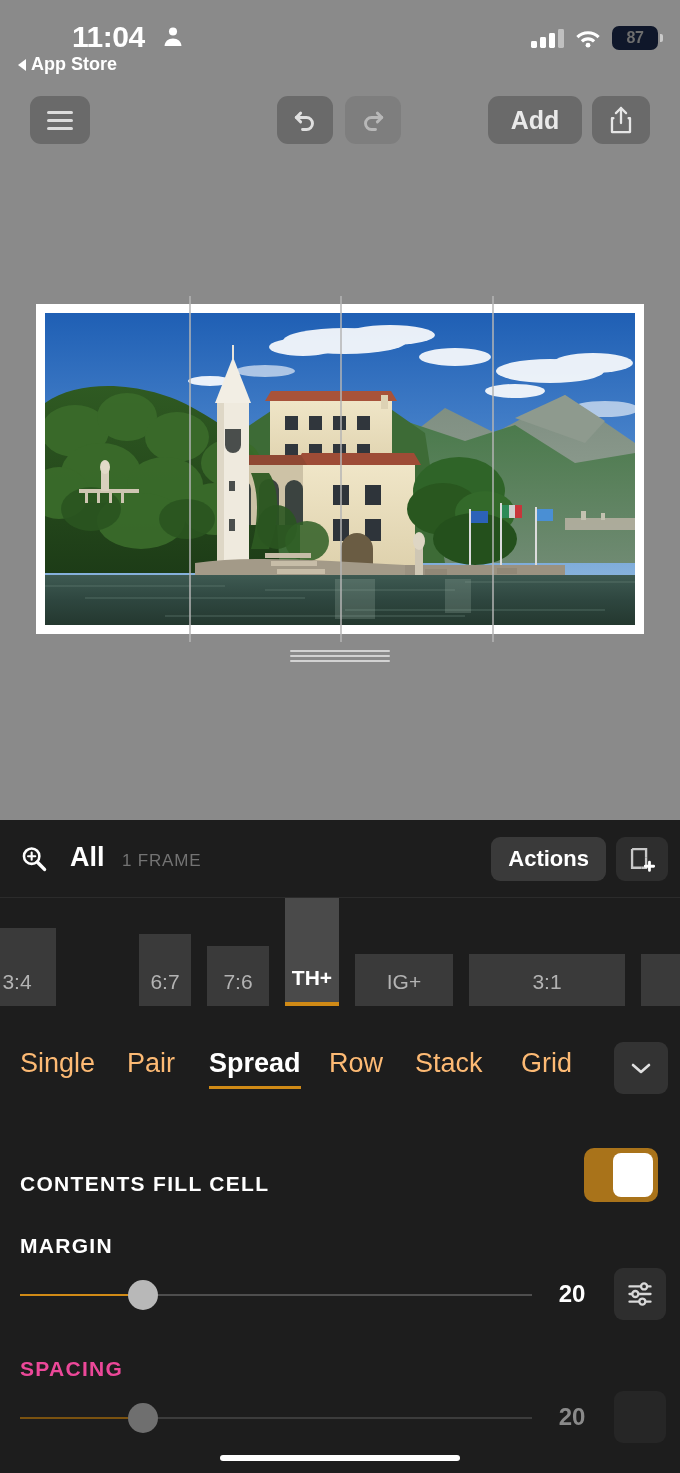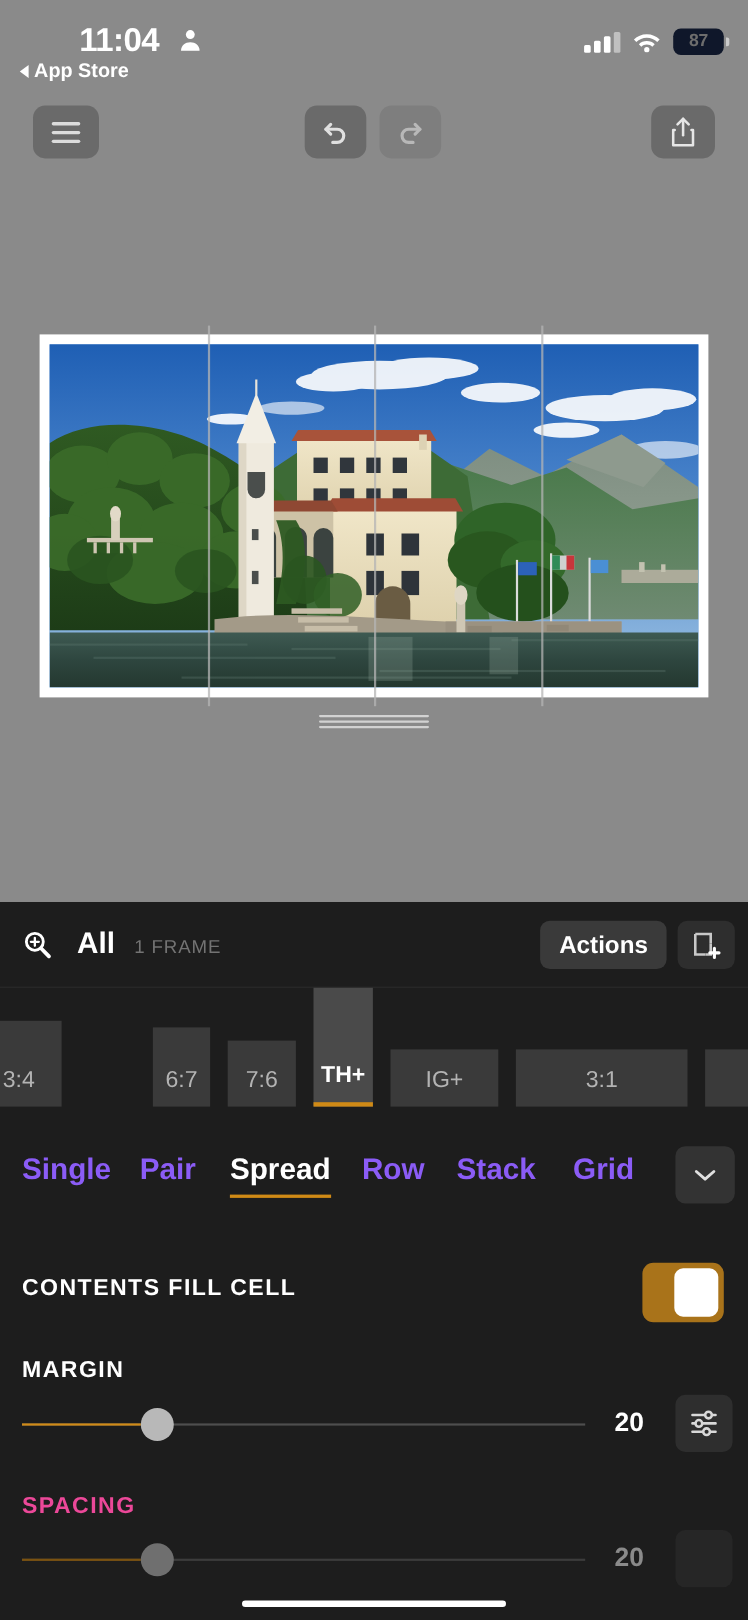--- a/index.html
+++ b/index.html
@@ -154,21 +154,21 @@
     background: #4a4a4a; color: #fff; font-weight: 700;
     border-bottom: 4px solid #d08a16;
   }
 
   
   .layouts {
     position: absolute; left: 0; top: 216px; width: 680px; height: 76px;
   }
   .lay-tab {
     position: absolute; top: 12px;
-    font-size: 27px; font-weight: 700; color: #8b5cf6;
+    font-size: 27px; font-weight: 400; color: #fdba74;
     padding-bottom: 7px;
   }
   .lay-tab.sel { color: #fff; font-weight: 700; border-bottom: 3px solid #d08a16; }
   .lay-more {
     position: absolute; right: 12px; top: 6px;
     width: 54px; height: 52px; background: #333; border-radius: 9px;
     display: flex; align-items: center; justify-content: center;
   }
 
   
@@ -263,20 +263,23 @@
       <svg width="30" height="30" viewBox="0 0 24 24" fill="none" stroke="#e0e0e0" stroke-width="2.3" stroke-linecap="round" stroke-linejoin="round">
         <path d="M8.5 6.5L5 10l3.5 3.5"></path>
         <path d="M5 10h8.2a4.8 4.8 0 0 1 0 9.6H10"></path>
       </svg>
     </div>
     <div class="tb-btn tb-redo dim">
       <svg width="30" height="30" viewBox="0 0 24 24" fill="none" stroke="#b8b8b8" stroke-width="2.3" stroke-linecap="round" stroke-linejoin="round">
         <path d="M15.5 6.5L19 10l-3.5 3.5"></path>
         <path d="M19 10h-8.2a4.8 4.8 0 0 0 0 9.6H14"></path>
       </svg>
+    </div>
+    <div class="tb-btn tb-add">
+      <span>Add</span>
     </div>
     <div class="tb-btn tb-share">
       <svg width="28" height="30" viewBox="0 0 24 26" fill="none" stroke="#e6e6e6" stroke-width="2" stroke-linecap="round" stroke-linejoin="round">
         <path d="M12 2.6v13"></path>
         <path d="M7.6 7L12 2.6 16.4 7"></path>
         <path d="M5.4 11.5H4.2v12h15.6v-12h-1.2"></path>
       </svg>
     </div>
   </div>
 
@@ -542,21 +545,21 @@
       <div class="lay-tab" style="left:521px;">
         <span>Grid</span>
       </div>
       <div class="lay-more">
         <svg width="24" height="16" viewBox="0 0 24 16">
           <path d="M4 5 L12 12 L20 5" fill="none" stroke="#e0e0e0" stroke-width="2.6" stroke-linecap="round" stroke-linejoin="round"></path>
         </svg>
       </div>
     </div>
 
-    <div class="row-label" style="top:339px;text-align:center;">CONTENTS FILL CELL</div>
+    <div class="row-label" style="top:352px;text-align:center;">CONTENTS FILL CELL</div>
     <div class="toggle">
       <span class="knob"></span>
     </div>
 
     <div class="row-label" style="top:414px;">MARGIN</div>
     <div class="slider" style="top:474px;">
       <span class="track"></span>
       <span class="fill" style="width:21%;"></span>
       <span class="knob" style="left:21%;"></span>
     </div>

